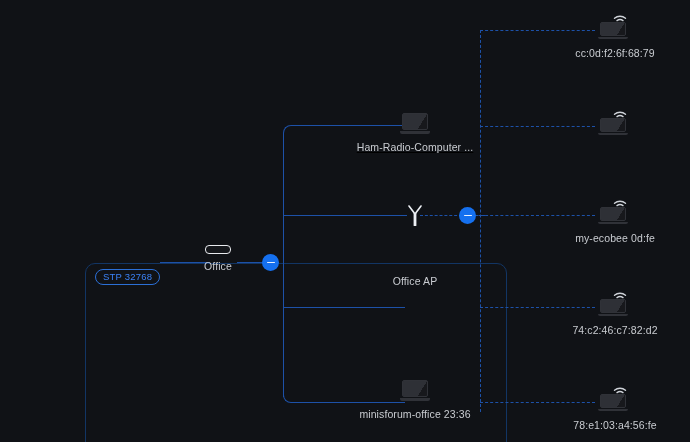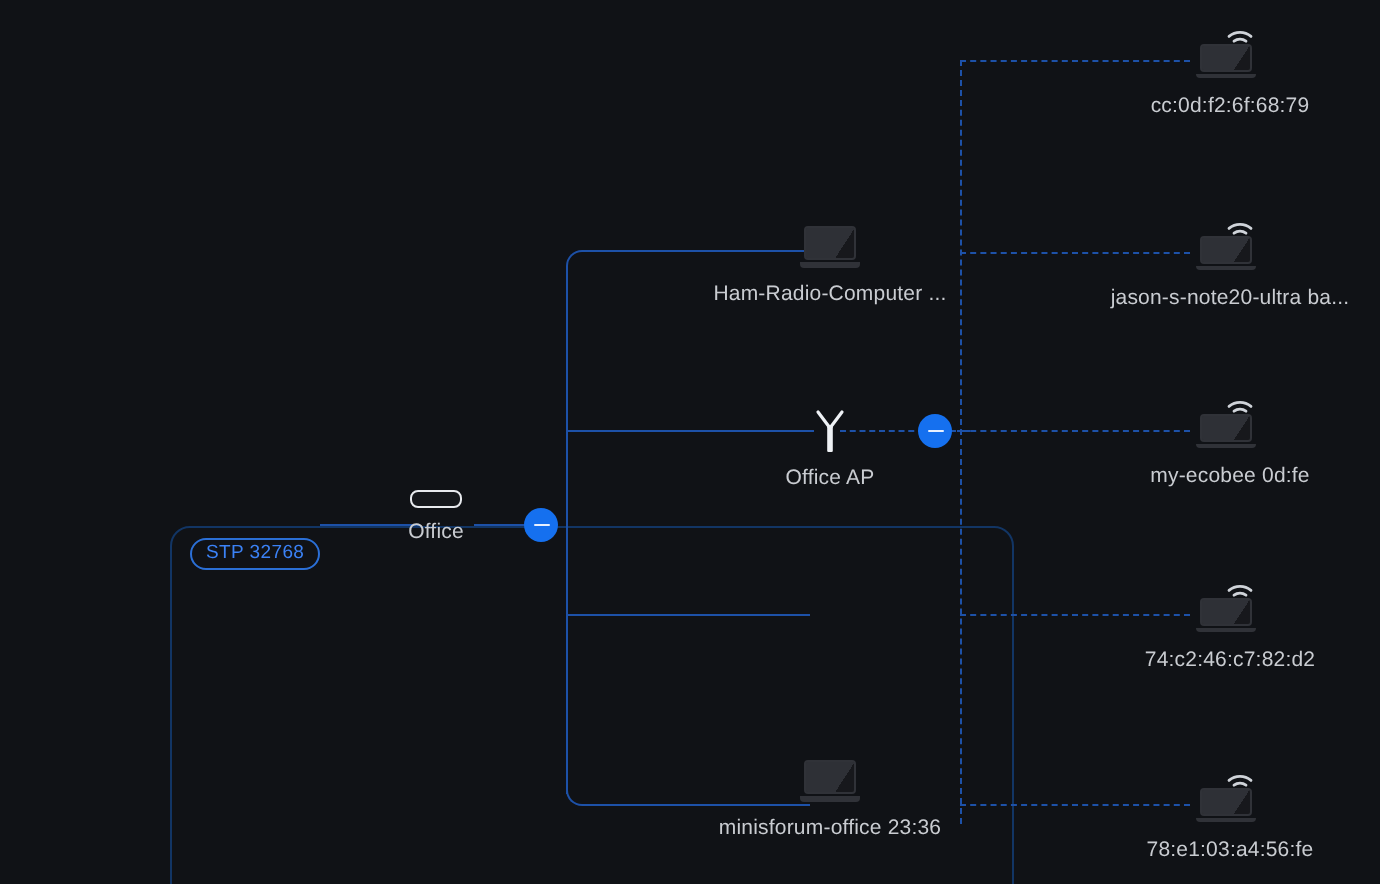--- a/index.html
+++ b/index.html
@@ -245,38 +245,38 @@
 
   <div class="edge-solid-h" style="left:283px; top:215px; width:124px;"></div>
 
   <div class="edge-solid-v" style="left:283px; top:262px; height:135px;"></div>
   <div class="corner-bl" style="left:283px; top:390px; width:14px; height:12px;"></div>
 
   <div class="edge-solid-h" style="left:283px; top:307px; width:122px;"></div>
 
   <div class="edge-solid-h" style="left:295px; top:402px; width:110px;"></div>
 
-  <div class="node" style="left:335px; top:113px;">
+  <div class="node" style="left:335px; top:113px;text-decoration:underline;">
     <div class="laptop">
       <div class="screen"></div>
         <div class="base"></div>
     </div>
     <div class="node-label">Ham-Radio-Computer ...</div>
   </div>
 
 
   <div class="node" style="left:335px; top:380px;">
     <div class="laptop">
       <div class="screen"></div>
         <div class="base"></div>
     </div>
     <div class="node-label">minisforum-office 23:36</div>
   </div>
 
-  <div class="node" style="left:335px; top:203px;">
+  <div class="node" style="left:335px; top:203px;gap:42px;">
     <div class="antenna">
       <svg width="20" height="24" viewBox="0 0 20 24" aria-hidden="true">
         <path d="M4 3 L10 11 M16 3 L10 11" stroke="#eef1f5" stroke-width="1.6" fill="none" stroke-linecap="round"></path>
         <rect x="8.6" y="10" width="2.8" height="13" fill="#eef1f5" rx="0.6"></rect>
       </svg>
     </div>
     <div class="node-label">Office AP</div>
   </div>
 
   <div class="edge-dash-h" style="left:420px; top:215px; width:42px;"></div>
@@ -314,21 +314,20 @@
       <svg class="wifi" viewBox="0 0 18 11" aria-hidden="true">
         <path d="M1.5 3.2a8.5 8.5 0 0 1 11 0" stroke="#cfd3d9" stroke-width="1.4" fill="none" stroke-linecap="round"></path>
         <path d="M4 5.6a5 5 0 0 1 6 0" stroke="#cfd3d9" stroke-width="1.4" fill="none" stroke-linecap="round"></path>
         <circle cx="7" cy="8.4" r="1.3" fill="#cfd3d9"></circle>
       </svg>
       <div class="body">
           <div class="screen"></div>
           <div class="base"></div>
         </div>
     </div>
-    <div class="node-label">jason-s-note20-ultra ba...</div>
   </div>
 
   <div class="node" style="left:535px; top:200px;">
     <div class="wifi-dev">
       <svg class="wifi" viewBox="0 0 18 11" aria-hidden="true">
         <path d="M1.5 3.2a8.5 8.5 0 0 1 11 0" stroke="#cfd3d9" stroke-width="1.4" fill="none" stroke-linecap="round"></path>
         <path d="M4 5.6a5 5 0 0 1 6 0" stroke="#cfd3d9" stroke-width="1.4" fill="none" stroke-linecap="round"></path>
         <circle cx="7" cy="8.4" r="1.3" fill="#cfd3d9"></circle>
       </svg>
       <div class="body">

